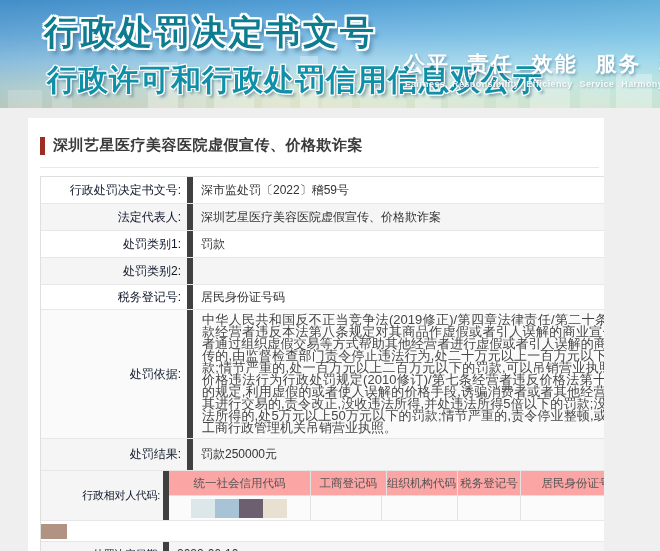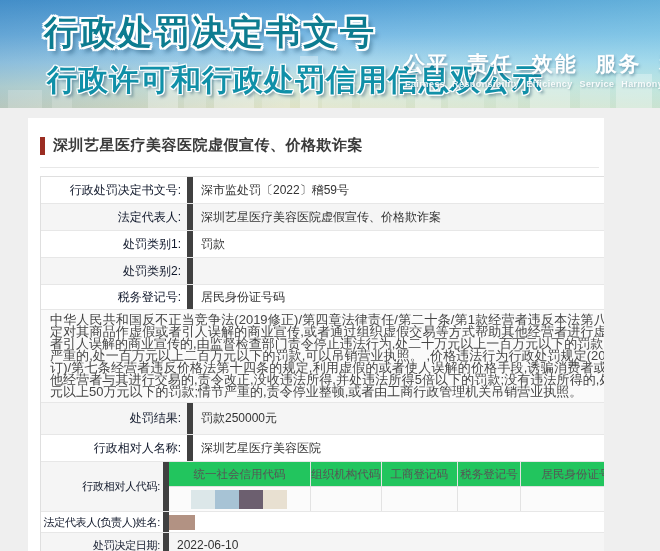--- a/index.html
+++ b/index.html
@@ -80,21 +80,21 @@
   .row-last { border-bottom:none; }
 
   .legal-text {
     display:block; align-items:initial;
     font-size:13px; line-height:12px; color:#444444;
     padding:4px 9px; text-align:justify;
   }
 
   
   .val-table { padding:0; display:block; }
-  .code-head { display:flex; height:25px; background:#22c55e; border-bottom:1px solid #e0e0e0; }
+  .code-head { display:flex; height:25px; background:#fca5a5; border-bottom:1px solid #e0e0e0; }
   .code-body { display:flex; height:24px; background:#fbfbfb; }
   .ch, .cc {
     display:flex; align-items:center; justify-content:center;
     border-right:1px solid #e3e3e3; height:100%;
   }
   .ch { font-size:11.5px; color:#555555; white-space:nowrap; }
   .c1 { width:30%; } .c2 { width:15%; } .c3 { width:16%; } .c4 { width:13.5%; }
   .c5 { width:25.5%; border-right:none; }
   .blk { width:24px; height:19px; display:inline-block; }
   .name-blk { width:26px; height:15px; display:inline-block; }
@@ -154,60 +154,56 @@
       <div class="lbl">处罚类别2:</div>
       <div class="val"></div>
     </div>
 
     <div class="row h25 bg-white">
       <div class="lbl">税务登记号:</div>
       <div class="val">居民身份证号码</div>
     </div>
 
     <div class="row bg-faint">
+      <div class="lbl">处罚依据:</div>
       <div class="val legal-text">中华人民共和国反不正当竞争法(2019修正)/第四章法律责任/第二十条/第1款经营者违反本法第八条规定对其商品作虚假或者引人误解的商业宣传,或者通过组织虚假交易等方式帮助其他经营者进行虚假或者引人误解的商业宣传的,由监督检查部门责令停止违法行为,处二十万元以上一百万元以下的罚款;情节严重的,处一百万元以上二百万元以下的罚款,可以吊销营业执照。 ,价格违法行为行政处罚规定(2010修订)/第七条经营者违反价格法第十四条的规定,利用虚假的或者使人误解的价格手段,诱骗消费者或者其他经营者与其进行交易的,责令改正,没收违法所得,并处违法所得5倍以下的罚款;没有违法所得的,处5万元以上50万元以下的罚款;情节严重的,责令停业整顿,或者由工商行政管理机关吊销营业执照。</div>
     </div>
 
     <div class="row h32 bg-gray">
       <div class="lbl">处罚结果:</div>
       <div class="val">罚款250000元</div>
     </div>
 
-    <div class="row h27 bg-white">
-      <div class="lbl">行政相对人名称:</div>
-      <div class="val">深圳艺星医疗美容医院</div>
-    </div>
 
     <div class="row h50 bg-gray">
       <div class="lbl lbl-narrow">行政相对人代码:</div>
       <div class="val val-table">
         <div class="code-head">
           <div class="ch c1">统一社会信用代码</div>
+          <div class="ch c3">工商登记码</div>
           <div class="ch c2">组织机构代码</div>
-          <div class="ch c3">工商登记码</div>
           <div class="ch c4">税务登记号</div>
           <div class="ch c5">居民身份证号码</div>
         </div>
         <div class="code-body">
           <div class="cc c1">
             <span class="blk" style="background: rgb(220, 231, 233);"></span>
             <span class="blk" style="background: rgb(167, 195, 213);"></span>
             <span class="blk" style="background: rgb(108, 95, 111);"></span>
             <span class="blk" style="background: rgb(232, 224, 209);"></span>
           </div>
           <div class="cc c2"></div>
           <div class="cc c3"></div>
           <div class="cc c4"></div>
           <div class="cc c5"></div>
         </div>
       </div>
     </div>
 
     <div class="row h21 bg-white">
-      <div class="lbl lbl-narrow">法定代表人(负责人)姓名:</div>
       <div class="val val-name">
         <span class="name-blk" style="background: rgb(178, 146, 131);"></span>
       </div>
     </div>
 
     <div class="row h24 bg-gray row-last">
       <div class="lbl lbl-narrow">处罚决定日期:</div>
       <div class="val">2022-06-10</div>
     </div>
 

